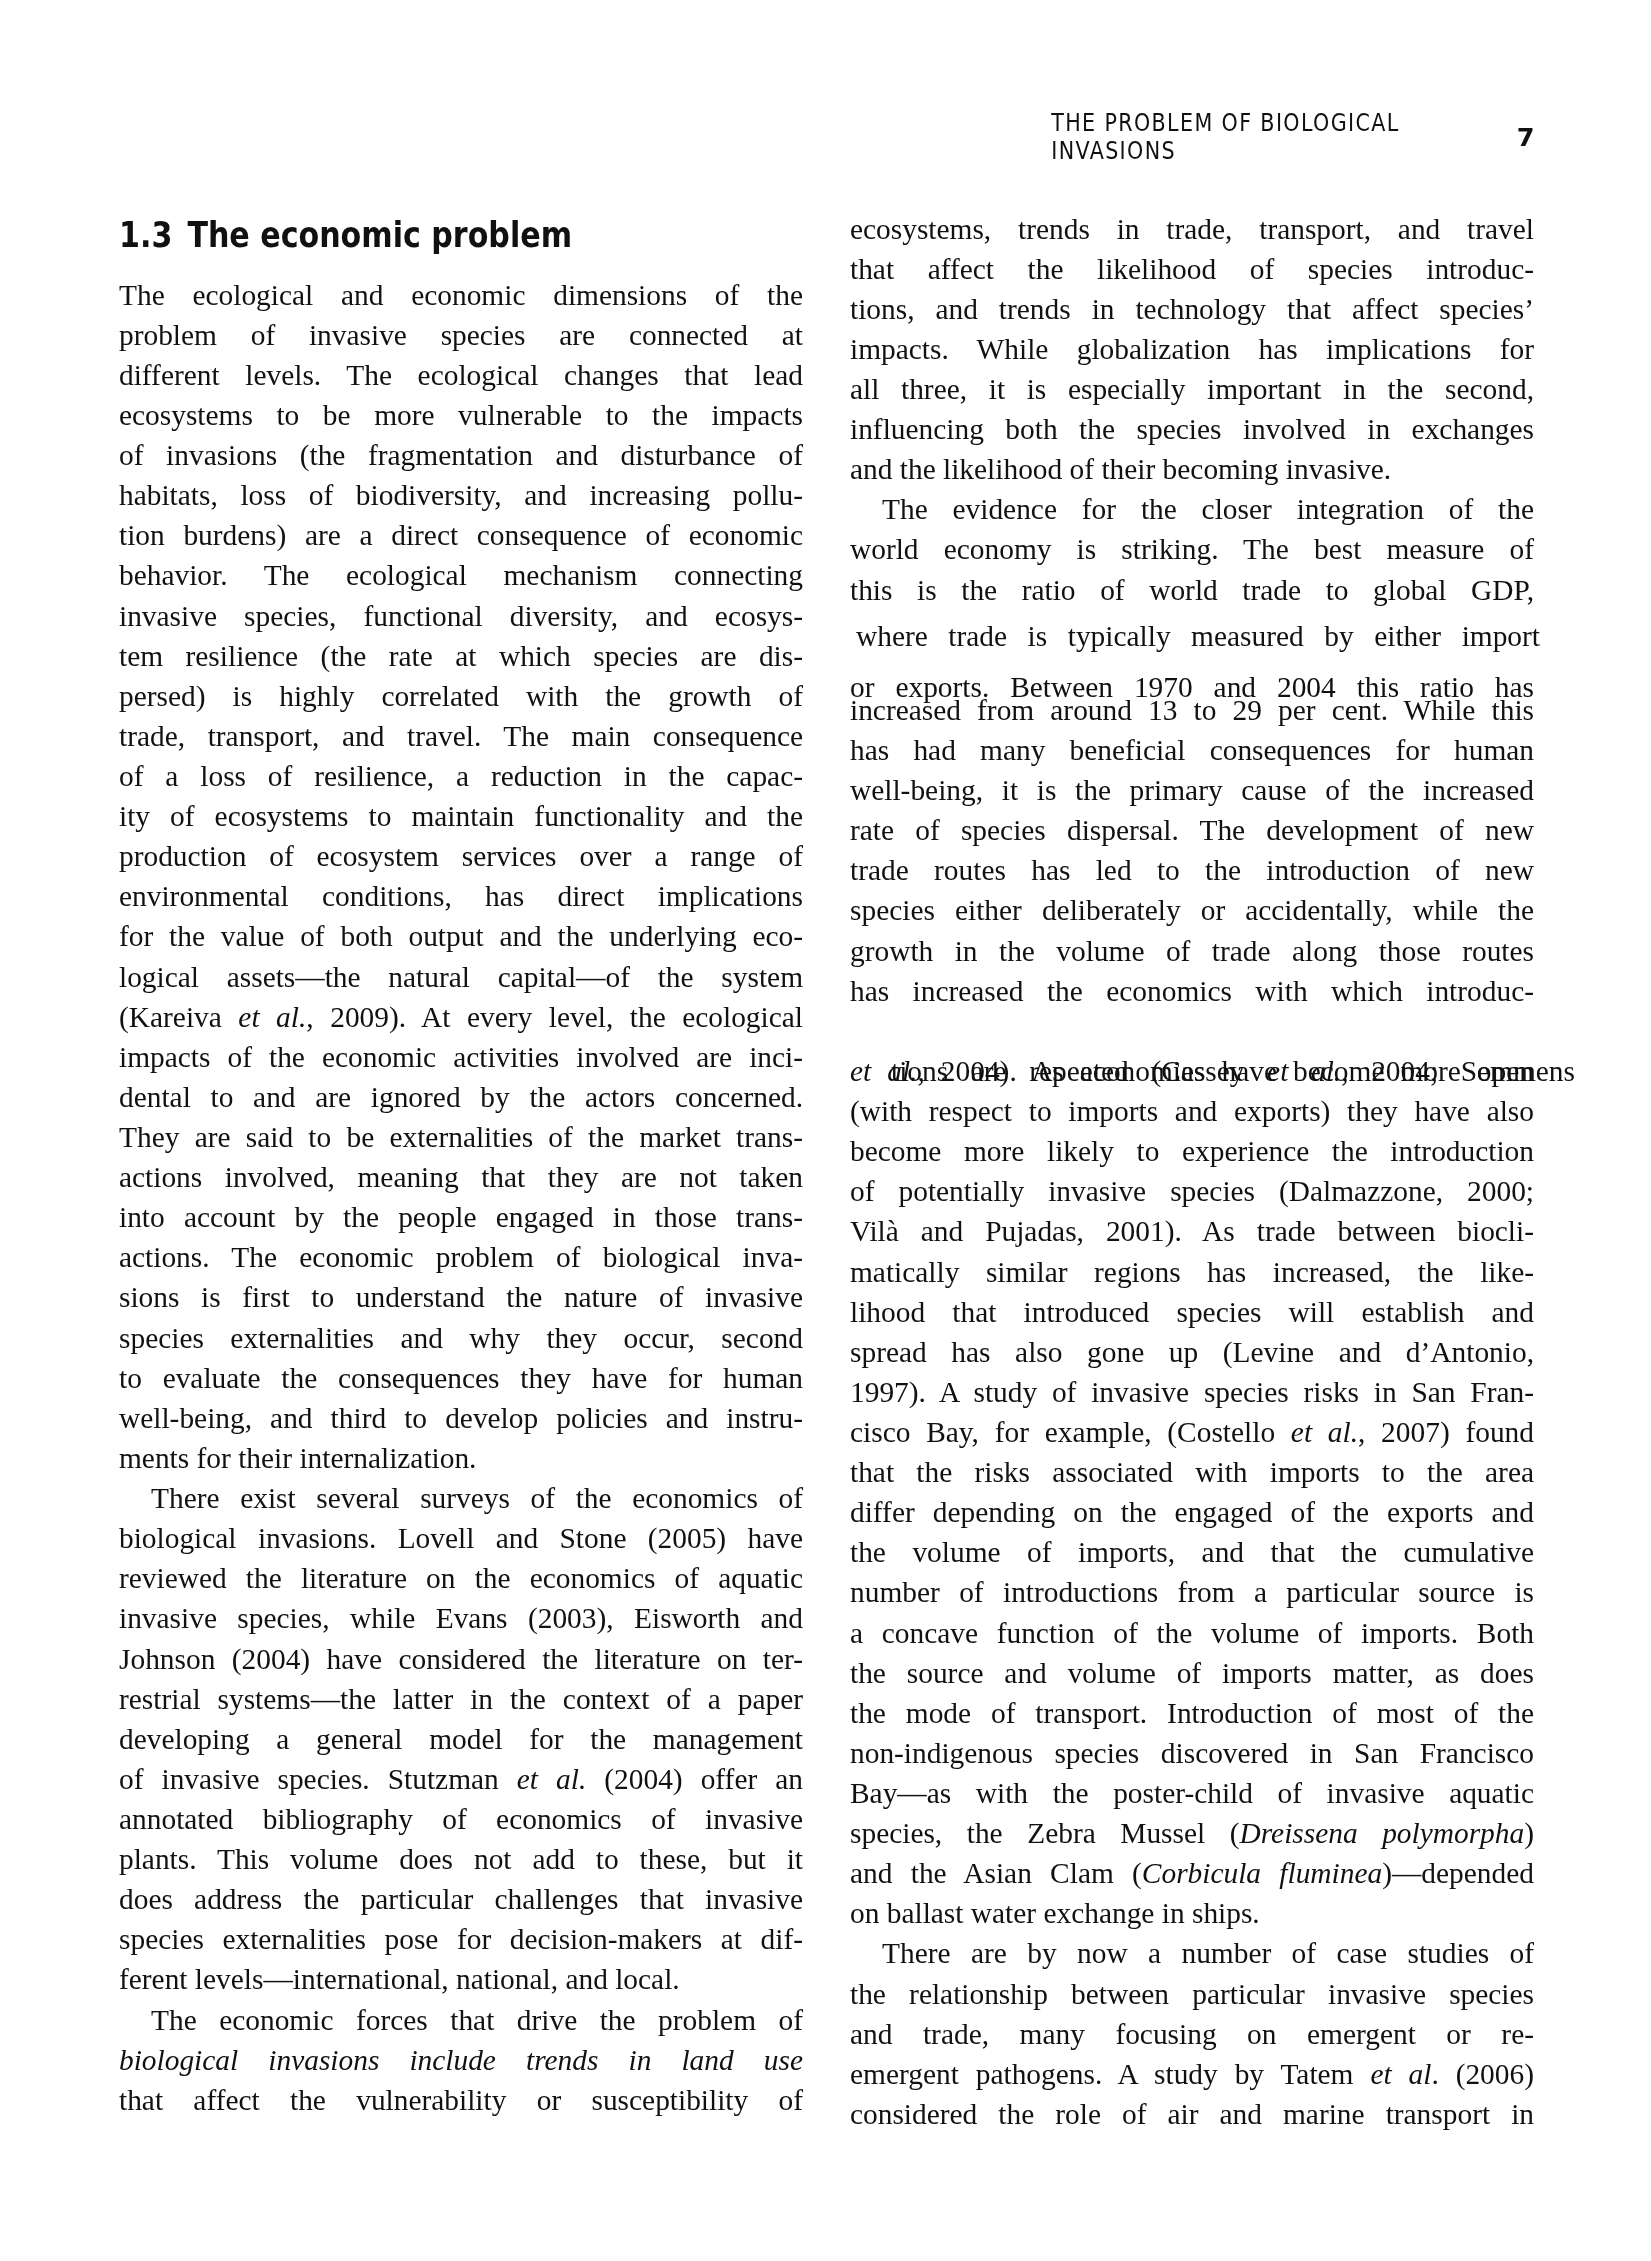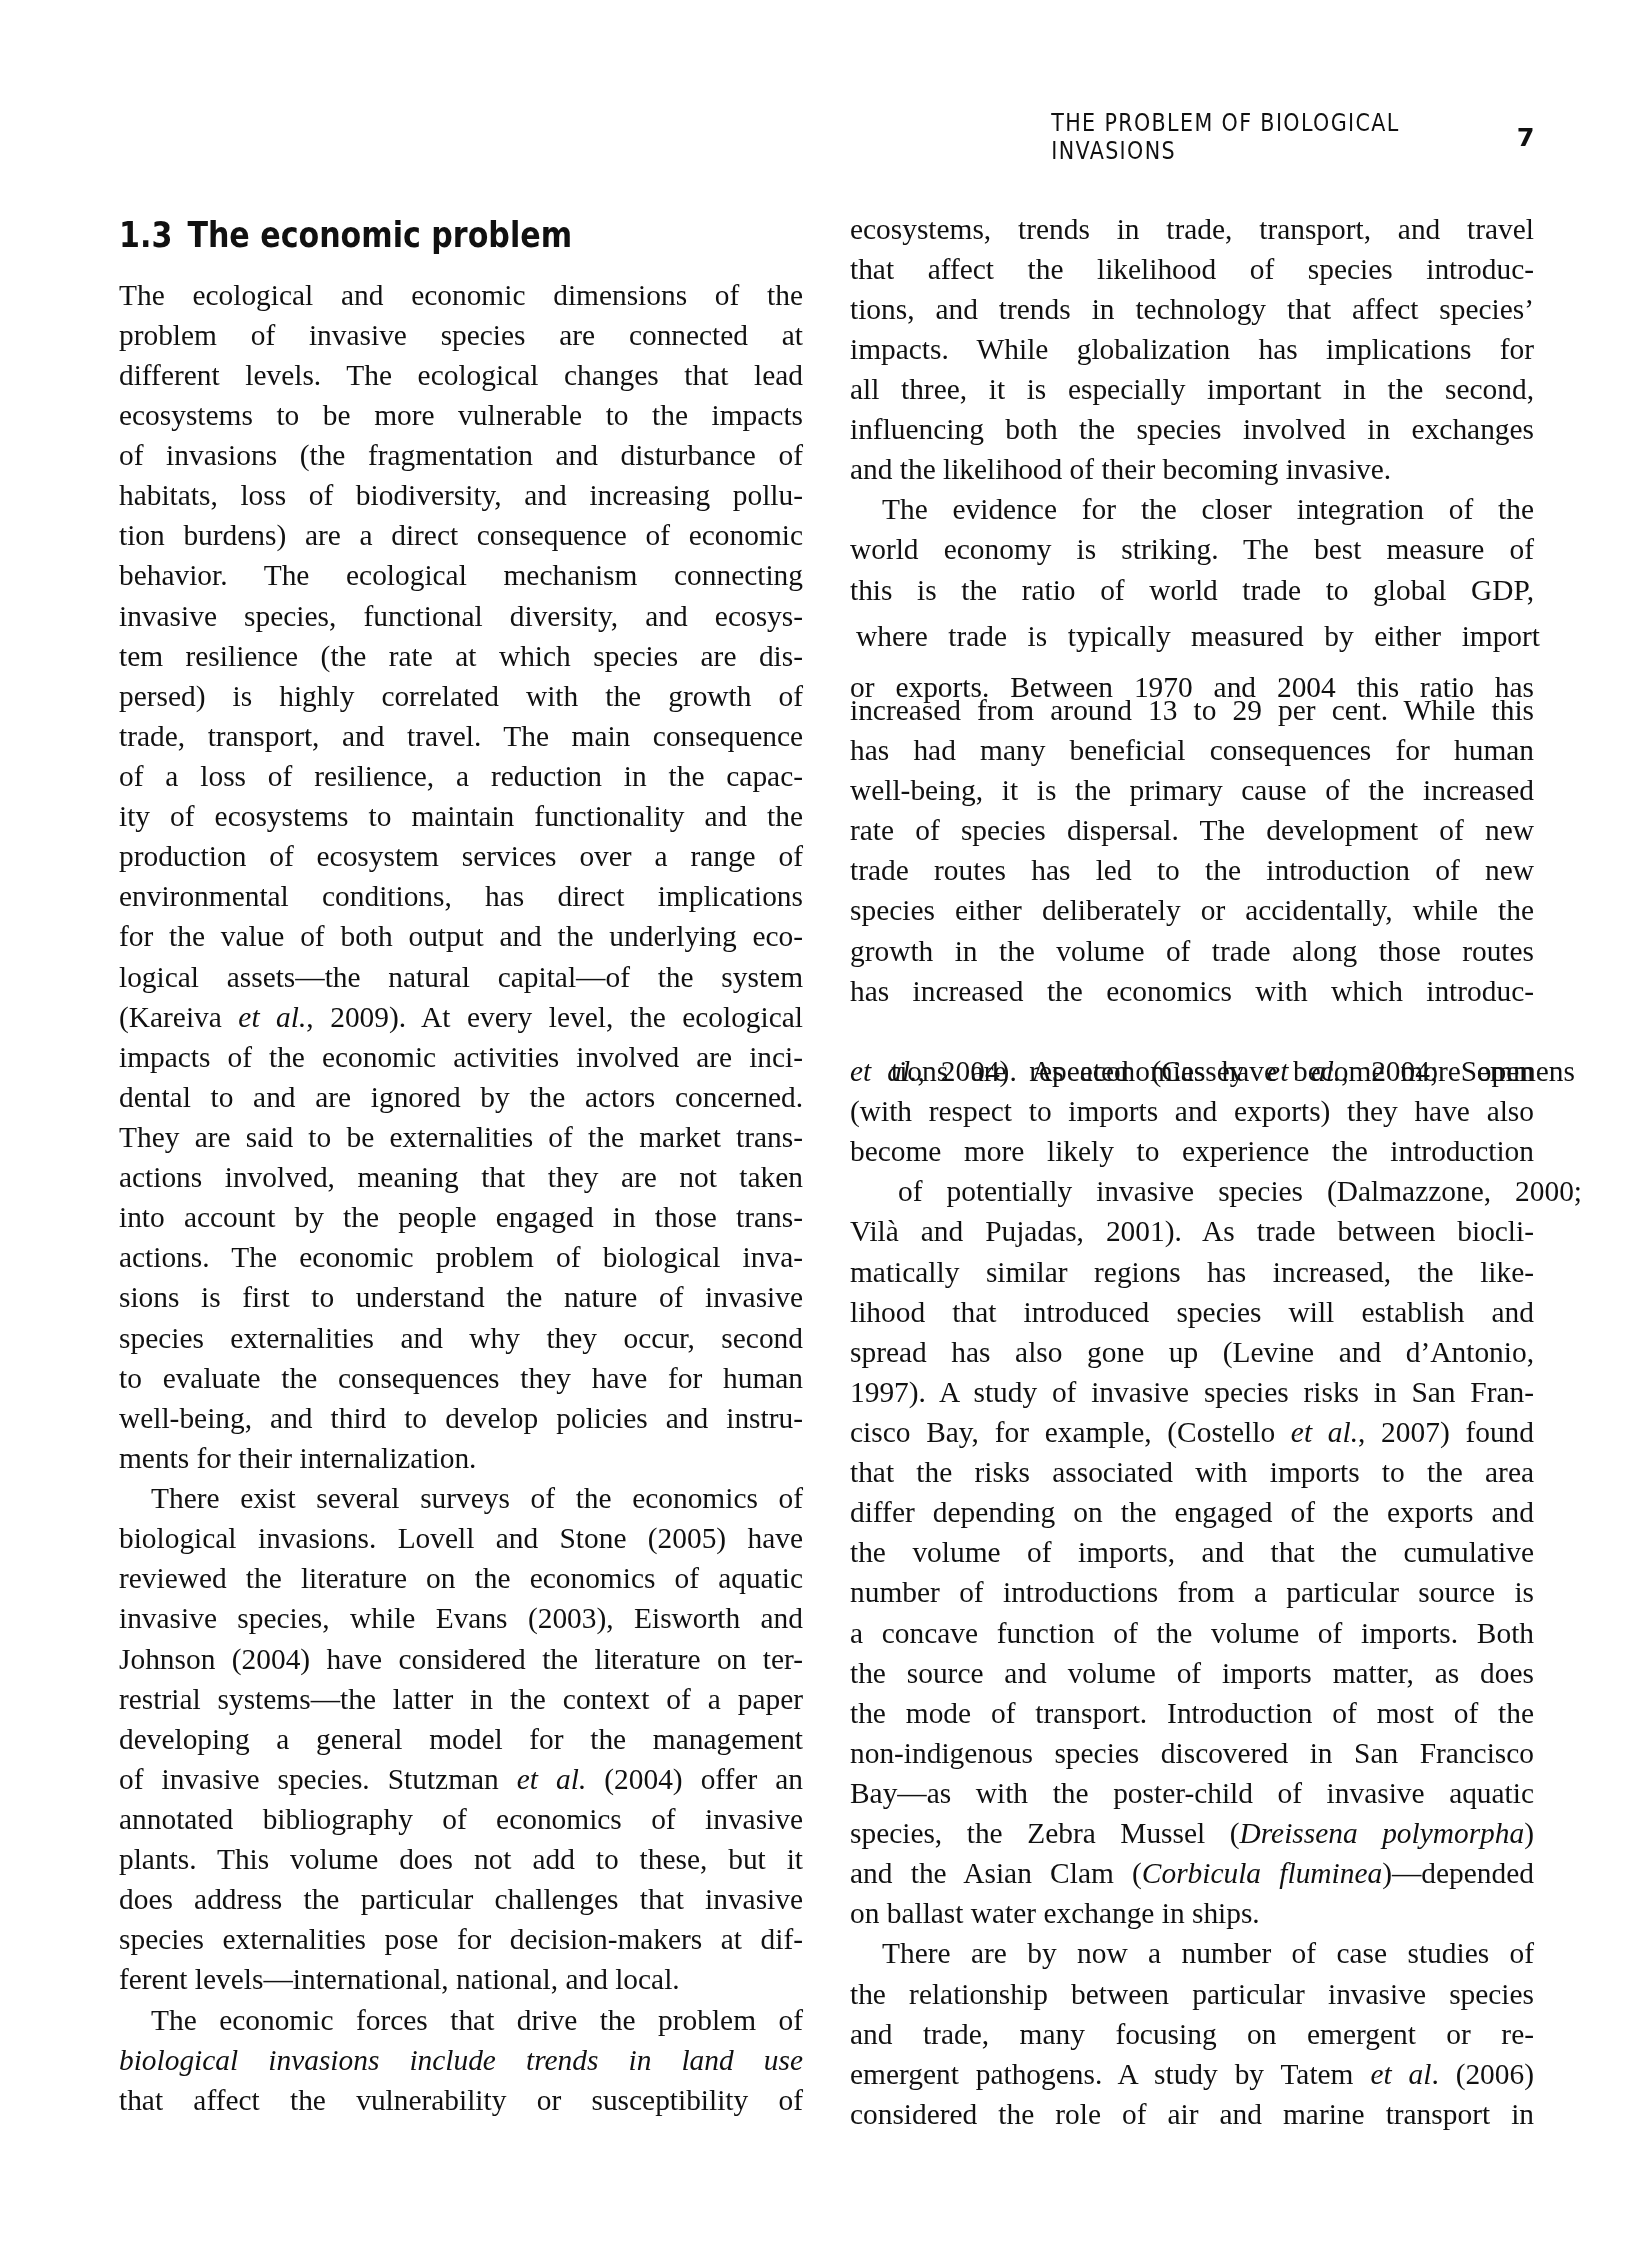--- a/index.html
+++ b/index.html
@@ -107,21 +107,21 @@
     <div class="line" style="top: 770px;">well-being, it is the primary cause of the increased</div>
     <div class="line" style="top: 810px;">rate of species dispersal. The development of new</div>
     <div class="line" style="top: 850px;">trade routes has led to the introduction of new</div>
     <div class="line" style="top: 890px;">species either deliberately or accidentally, while the</div>
     <div class="line" style="top: 931px;">growth in the volume of trade along those routes</div>
     <div class="line" style="top: 971px;">has increased the economics with which introduc-</div>
     <div class="line" style="top: 1051px; margin-left: 41px;"><span>tions are repeated (Cassey </span><i>et al.</i><span>, 2004; Semmens</span></div>
     <div class="line" style="top: 1051px;"><span></span><i>et al.</i><span>, 2004). As economies have become more open</span></div>
     <div class="line" style="top: 1091px;">(with respect to imports and exports) they have also</div>
     <div class="line" style="top: 1131px;">become more likely to experience the introduction</div>
-    <div class="line" style="top: 1171px; margin-left: 48px;">of potentially invasive species (Dalmazzone, 2000;</div>
+    <div class="line" style="top: 1171px;">of potentially invasive species (Dalmazzone, 2000;</div>
     <div class="line" style="top: 1211px;">Vilà and Pujadas, 2001). As trade between biocli-</div>
     <div class="line" style="top: 1252px;">matically similar regions has increased, the like-</div>
     <div class="line" style="top: 1292px;">lihood that introduced species will establish and</div>
     <div class="line" style="top: 1332px;">spread has also gone up (Levine and d’Antonio,</div>
     <div class="line" style="top: 1372px;">1997). A study of invasive species risks in San Fran-</div>
     <div class="line" style="top: 1412px;"><span>cisco Bay, for example, (Costello </span><i>et al.</i><span>, 2007) found</span></div>
     <div class="line" style="top: 1452px;">that the risks associated with imports to the area</div>
     <div class="line" style="top: 1492px;">differ depending on the engaged of the exports and</div>
     <div class="line" style="top: 1532px;">the volume of imports, and that the cumulative</div>
     <div class="line" style="top: 1572px;">number of introductions from a particular source is</div>

